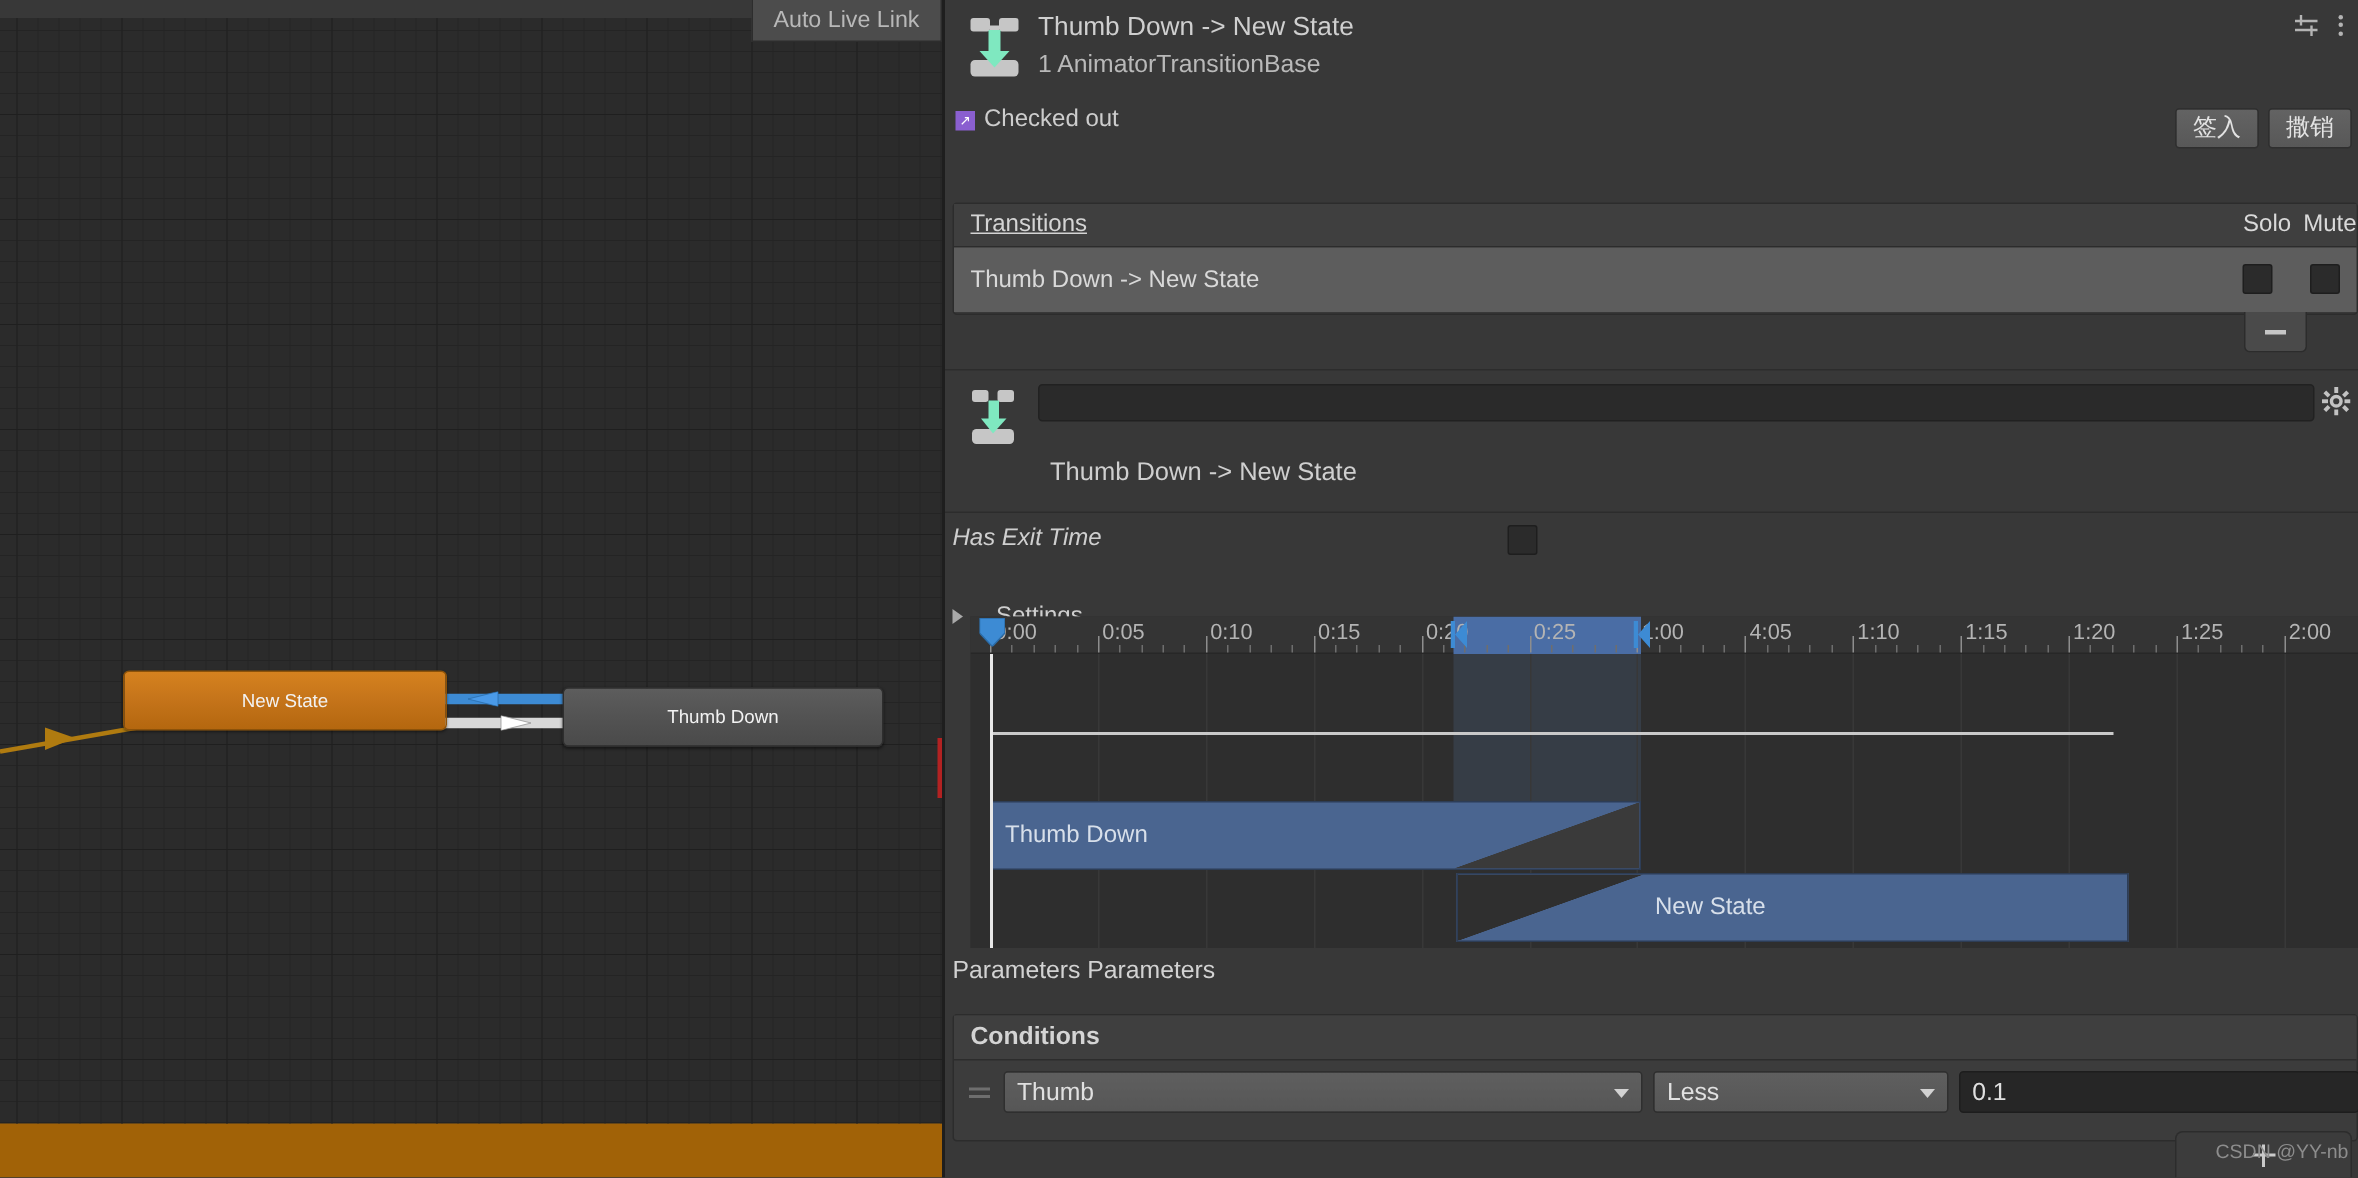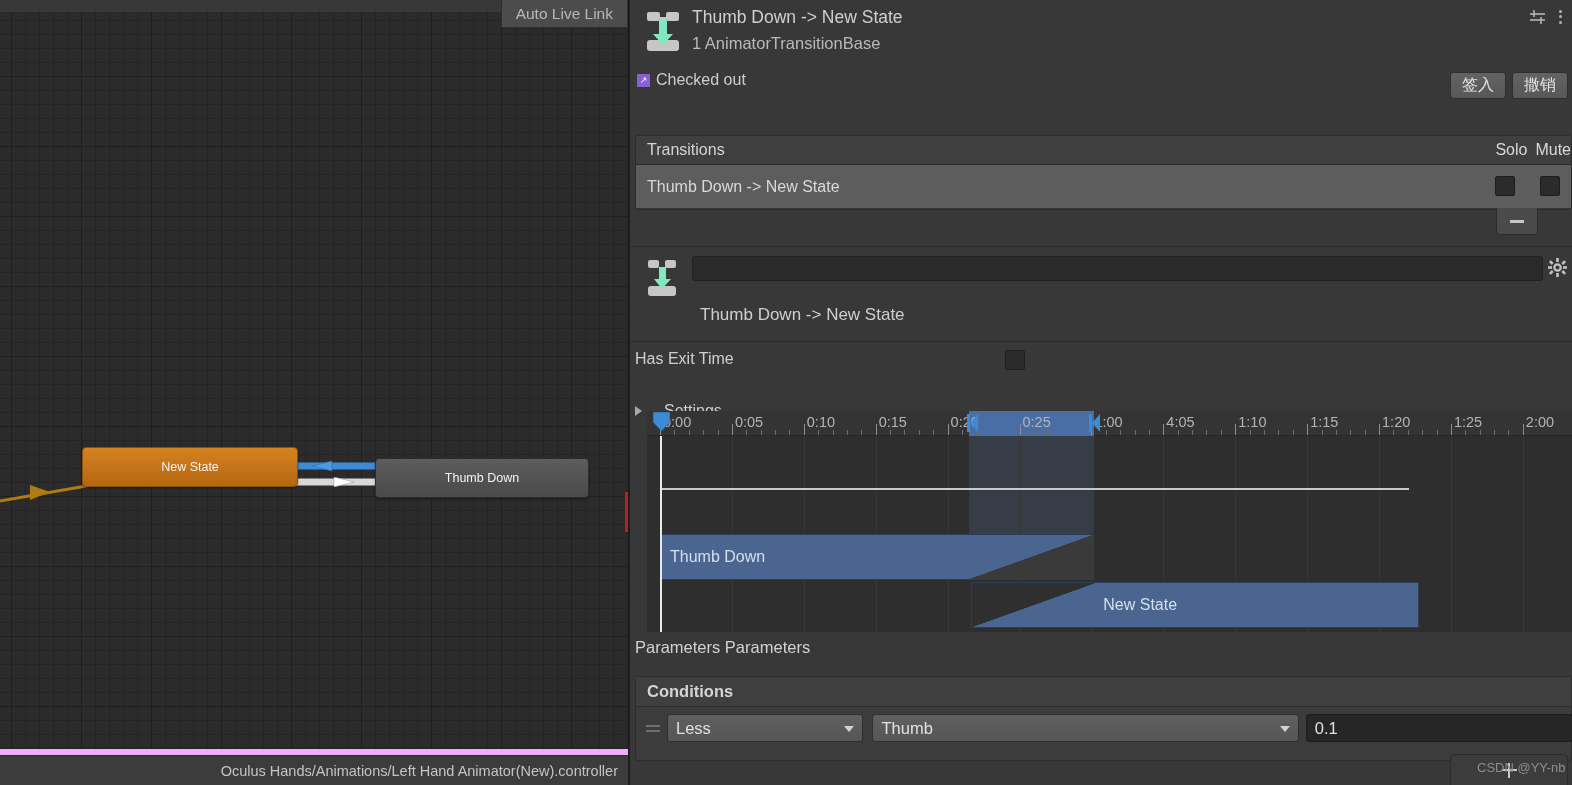--- a/index.html
+++ b/index.html
@@ -7,21 +7,21 @@
     width: 1572px; height: 785px;
     background: #383838;
     font-family: "Liberation Sans", sans-serif;
     overflow: hidden;
   }
   #root { position: relative; width: 1572px; height: 785px; }
 
   
   #graph-panel {
     position: absolute; left: 0; top: 0; width: 628px; height: 785px;
-    background: #f0abfc; overflow: hidden;
+    background: #a16207; overflow: hidden;
   }
   #graph-grid {
     position: absolute; left: 0; top: 12px; width: 628px; height: 737px;
     background-color: #2b2b2b;
     background-image:
       linear-gradient(to right, #1f1f1f 1px, transparent 1px),
       linear-gradient(to bottom, #1f1f1f 1px, transparent 1px),
       linear-gradient(to right, #242424 1px, transparent 1px),
       linear-gradient(to bottom, #242424 1px, transparent 1px);
     background-size: 70px 70px, 70px 70px, 14px 14px, 14px 14px;
@@ -134,21 +134,21 @@
   #transitions-box {
     position: absolute; left: 5px; top: 135px; width: 937px; height: 75px;
     background: #383838;
     border: 1px solid #2c2c2c; border-radius: 3px;
   }
   #transitions-head {
     position: relative; height: 29px;
     background: #3f3f3f; border-bottom: 1px solid #2c2c2c;
     display: flex; align-items: center;
   }
-  #transitions-label { margin-left: 11px; color: #d4d4d4; font-size: 16px; }
+  #transitions-label { margin-left: 11px; color: #d4d4d4; font-size: 16px; text-decoration: underline; }
   #solo-mute-labels {
     position: absolute; right: 0px; top: 5px;
     display: flex; gap: 8px; color: #d9d9d9; font-size: 16px;
   }
   #transitions-row {
     position: relative; height: 43px;
     background: #5d5d5d;
     display: flex; align-items: center;
   }
   #transitions-row-label { margin-left: 11px; color: #d9d9d9; font-size: 16px; }
@@ -185,21 +185,21 @@
   #gear-icon { position: absolute; left: 918px; top: 258px; width: 19px; height: 19px; }
   #sub-title {
     position: absolute; left: 70px; top: 305px;
     color: #cfcfcf; font-size: 17px;
   }
   #sub-sep2 {
     position: absolute; left: 0; top: 341px; width: 942px; height: 1px;
     background: #2c2c2c;
   }
   #has-exit-row {
-    position: absolute; left: 5px; top: 350px; width: 937px; height: 22px;
+    position: absolute; left: 5px; top: 350px; width: 937px; height: 22px; font-style: italic;
   }
   #has-exit-label { position: absolute; left: 0; top: 0; color: #cfcfcf; font-size: 16px; }
   #has-exit-check { position: absolute; left: 370px; top: 0; }
   #settings-row {
     position: absolute; left: 5px; top: 402px;
     display: flex; align-items: center; gap: 22px;
   }
   #settings-arrow {
     width: 0; height: 0;
     border-left: 7px solid #a9a9a9;
@@ -370,23 +370,20 @@
 
     <div class="anim-node" id="node-new-state">
       <span>New State</span>
     </div>
     <div class="anim-node" id="node-thumb-down">
       <span>Thumb Down</span>
     </div>
 
     <div id="exit-marker"></div>
 
-    <div id="graph-footer">
-      <span>Oculus Hands/Animations/Left Hand Animator(New).controller</span>
-    </div>
   </div>
 
   <div id="panel-divider"></div>
 
   <div id="inspector">
 
     <div id="insp-header">
       <svg id="asset-icon-big" viewBox="0 0 42 44">
         <rect x="5" y="2" width="13" height="9" rx="2" fill="#c6c6c6"></rect>
         <rect x="24" y="2" width="13" height="9" rx="2" fill="#c6c6c6"></rect>
@@ -617,26 +614,26 @@
 
     <div id="conditions-box">
       <div id="conditions-head">
         <span id="conditions-label">Conditions</span>
       </div>
       <div id="condition-row">
         <div id="drag-handle">
             <span></span>
             <span></span>
           </div>
+        <div class="unity-dropdown" id="cond-param">
+          <span class="ddlabel">Thumb</span>
+          <div class="dd-arrow"></div>
+        </div>
         <div class="unity-dropdown" id="cond-op">
           <span class="ddlabel">Less</span>
-          <div class="dd-arrow"></div>
-        </div>
-        <div class="unity-dropdown" id="cond-param">
-          <span class="ddlabel">Thumb</span>
           <div class="dd-arrow"></div>
         </div>
         <div id="cond-value">
           <span>0.1</span>
         </div>
       </div>
     </div>
   </div>
 
   <div id="add-cond-btn">

